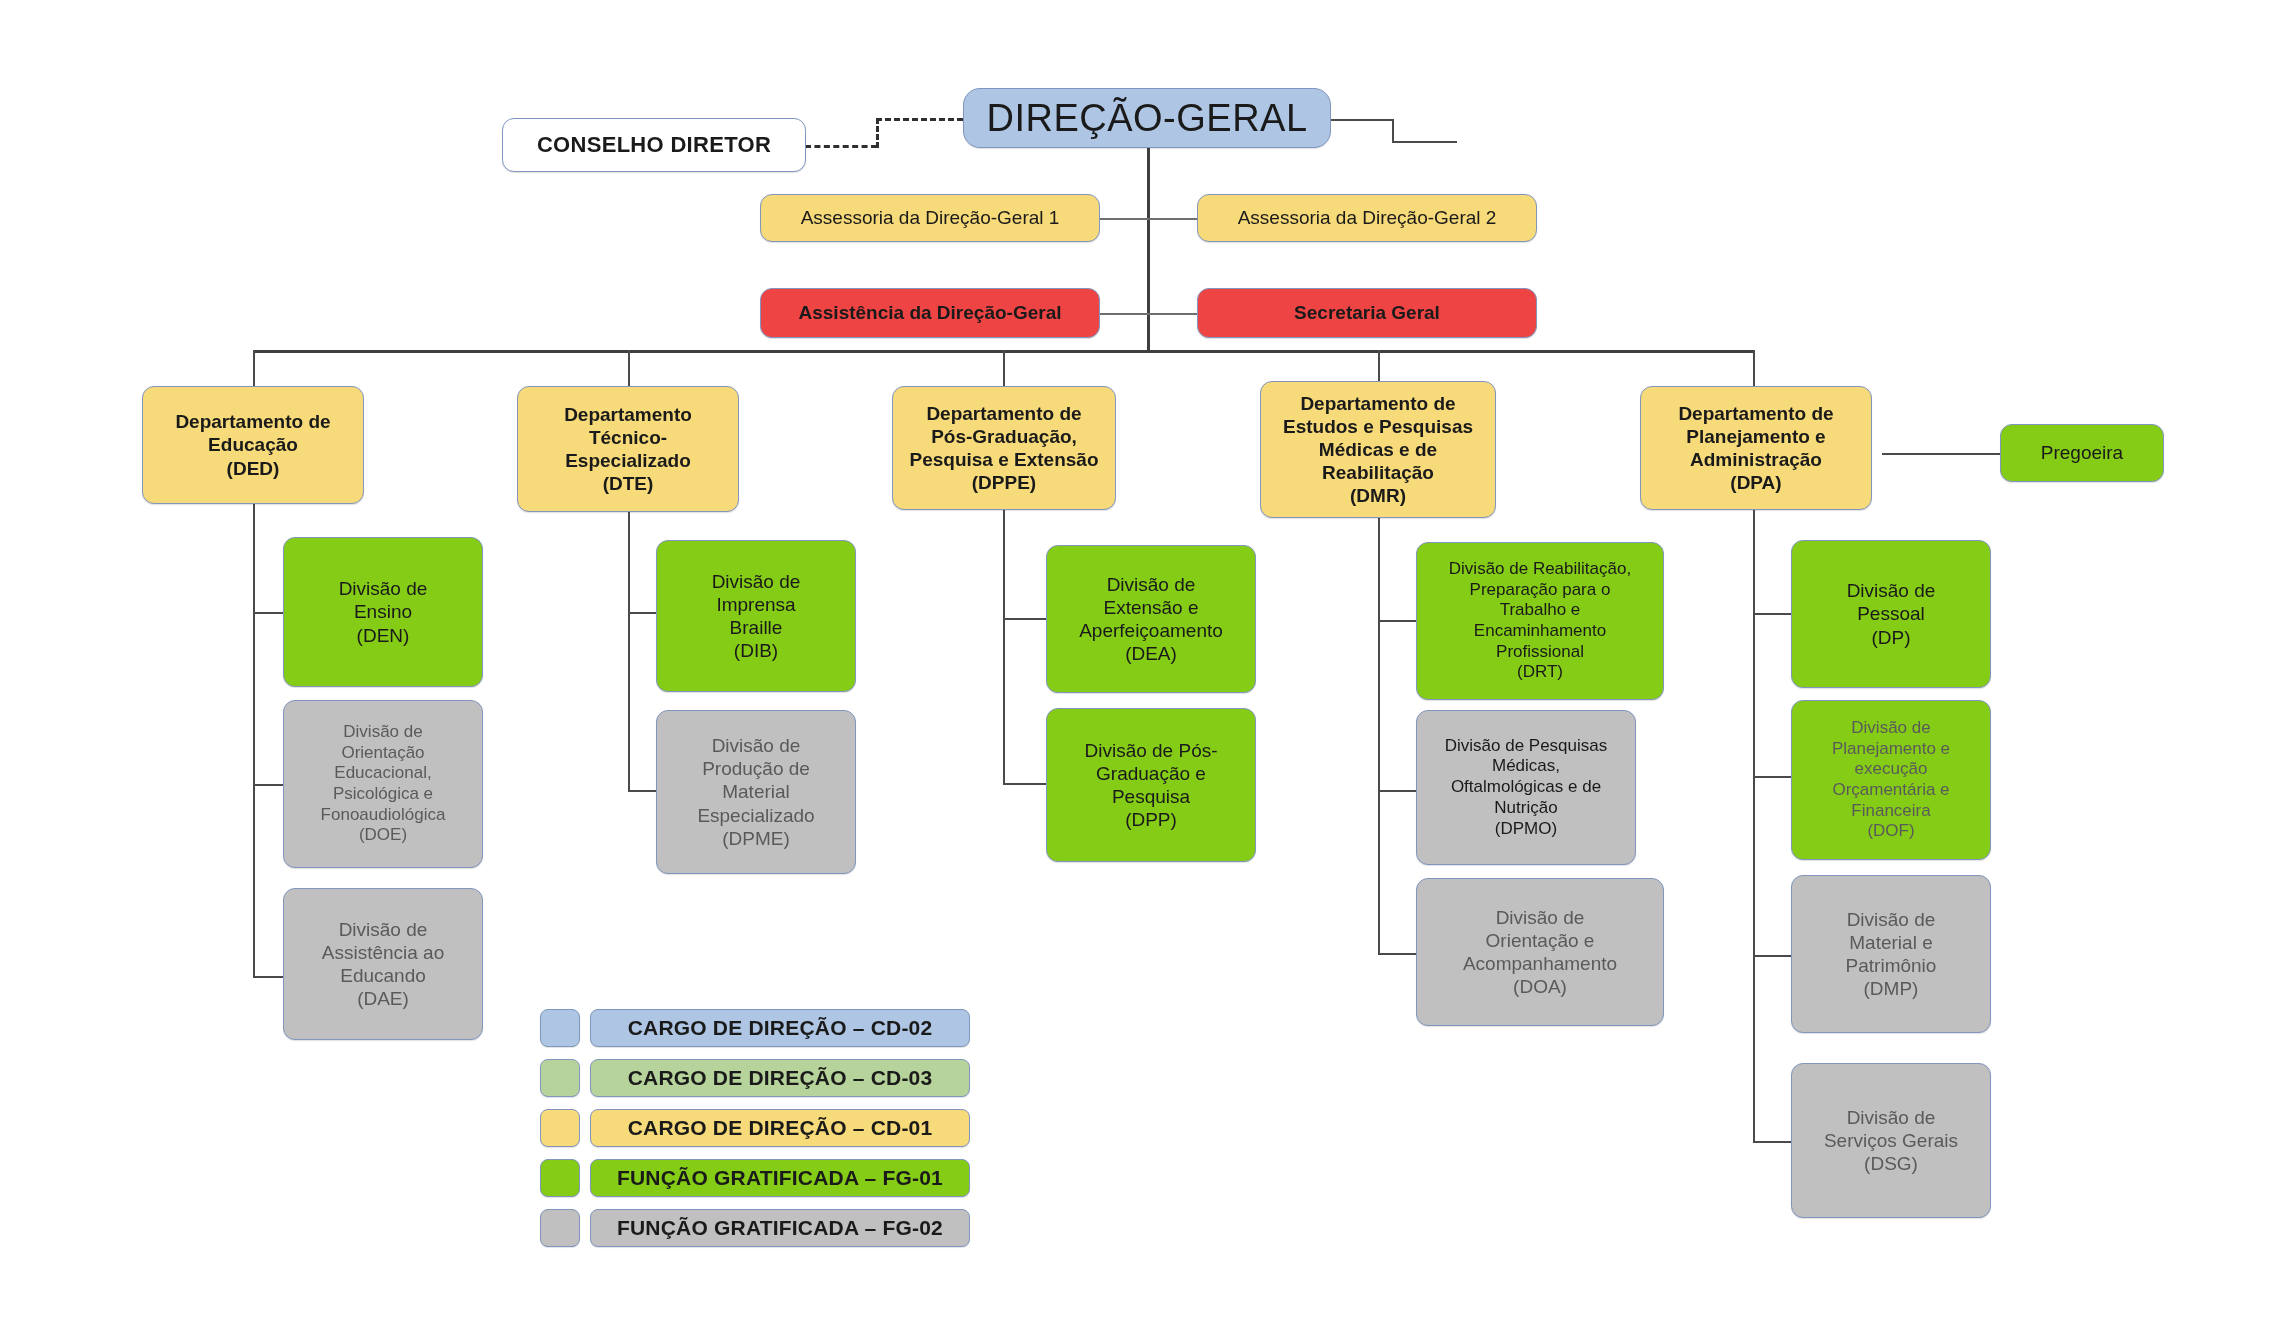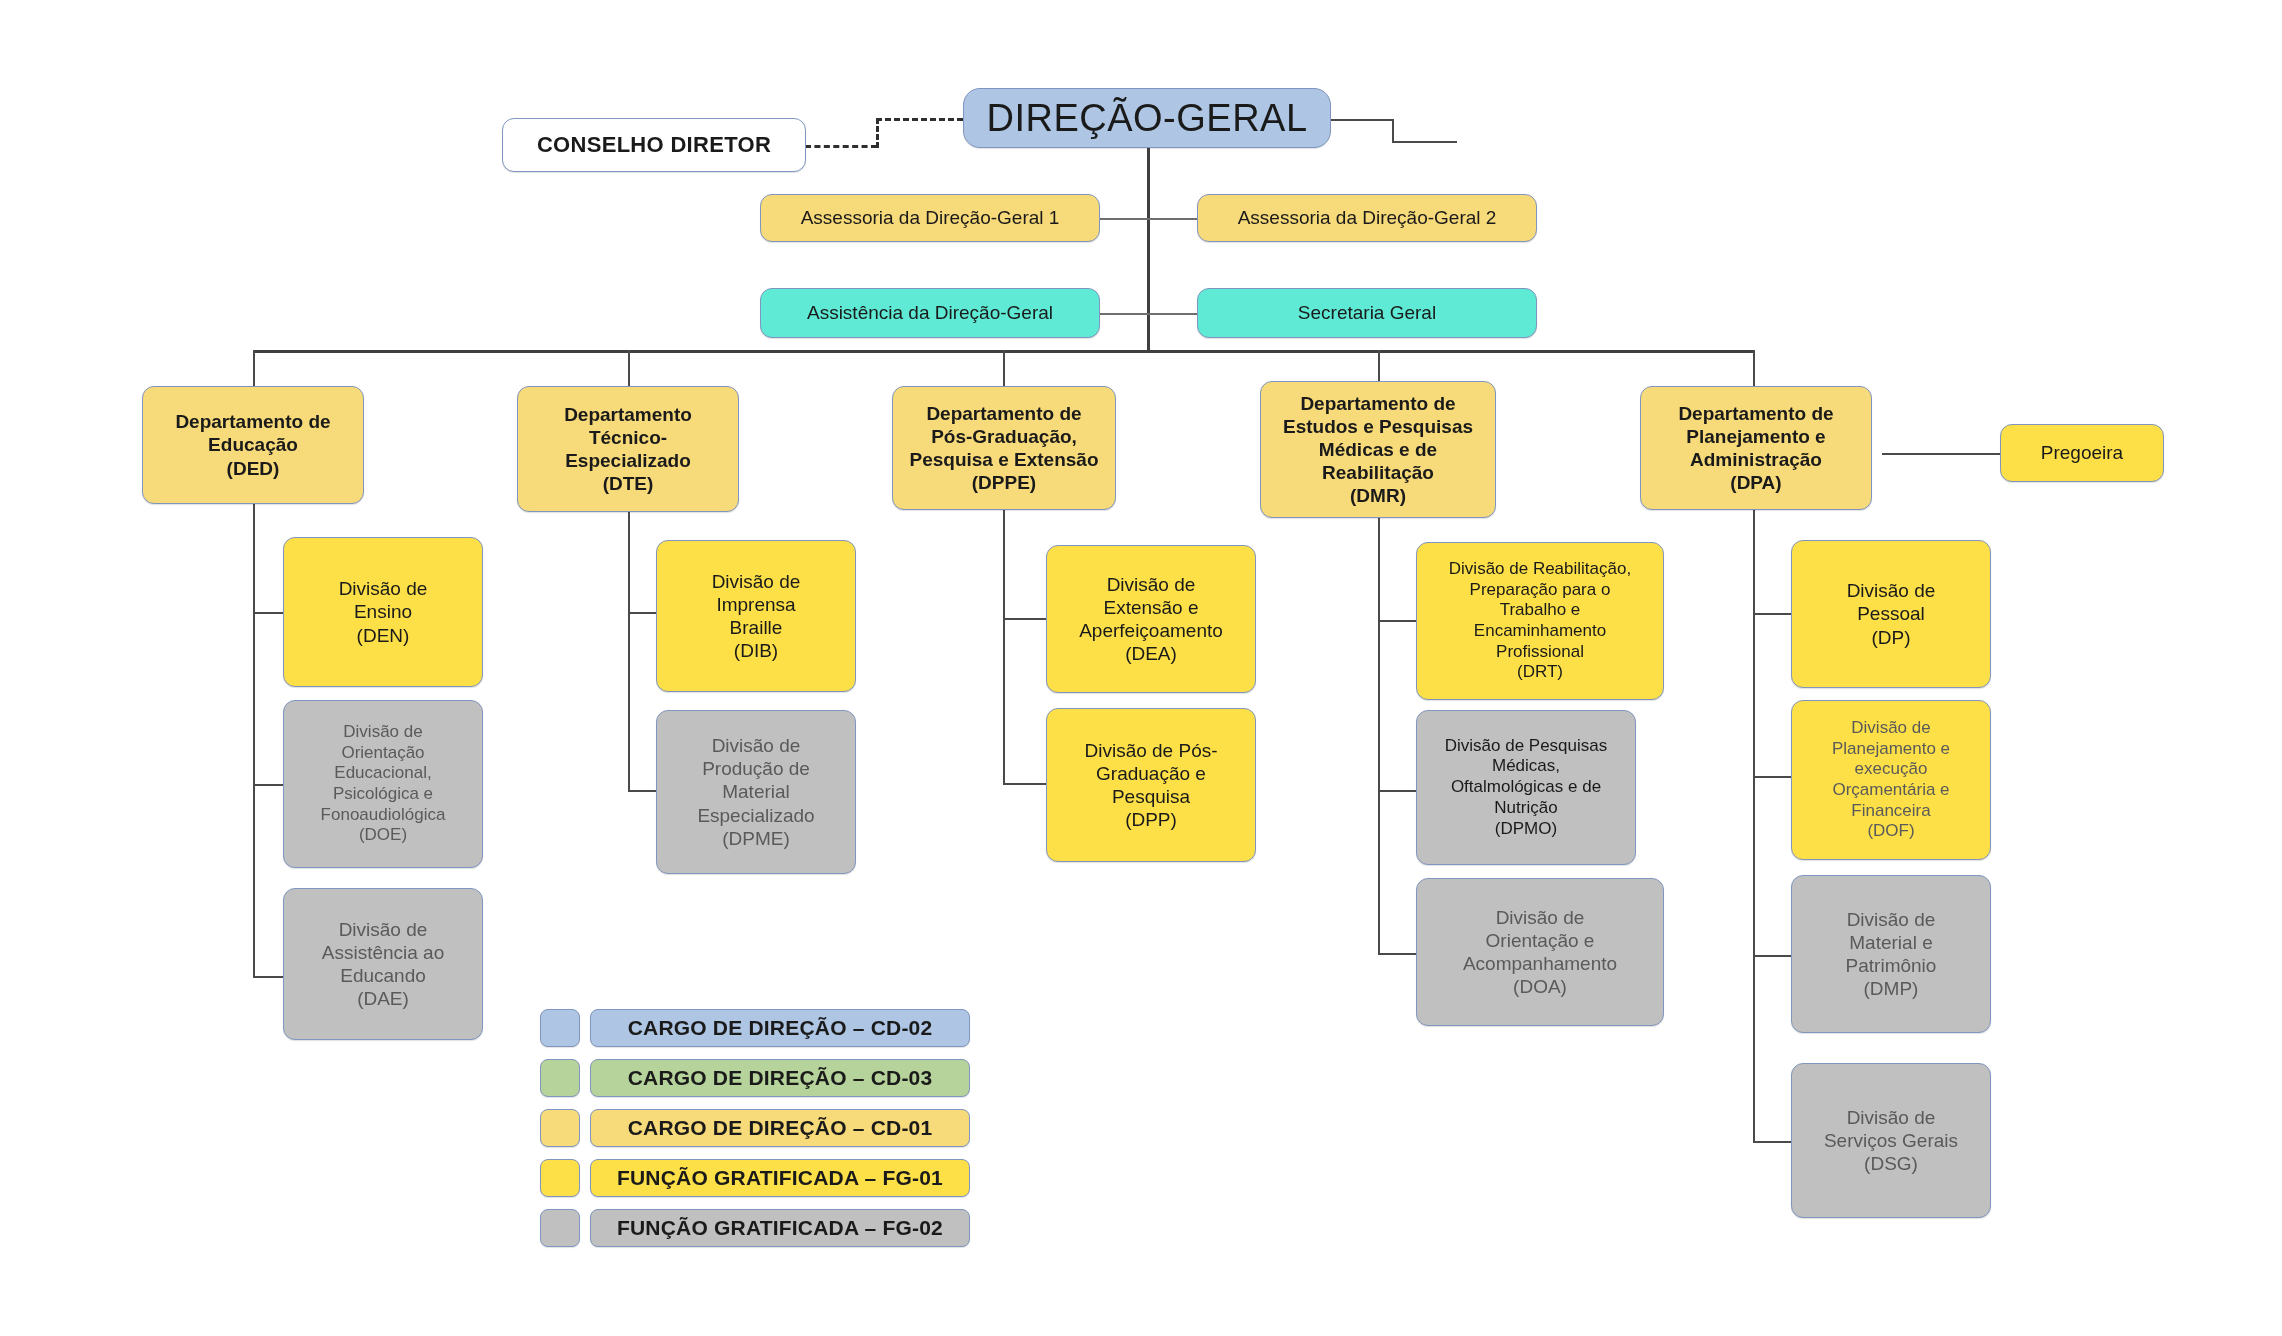--- a/index.html
+++ b/index.html
@@ -56,23 +56,23 @@
     line-height: 1.22;
     padding: 4px 6px;
     z-index: 3;
     box-shadow: 0 1px 1px rgba(0,0,0,0.12);
   }
   .node .txt { display: block; width: 100%; white-space: pre-line; }
 
   .c-blue   { background: #aec6e3; border-radius: 17px; }
   .c-green  { background: #b5d39a; }
   .c-yellow { background: #f7da79; align-items: center; }
-  .c-orange { background: #fde047; }
+  .c-orange { background: #84cc16; }
   .c-gray   { background: #c0c0c0; }
-  .c-salmon { background: #5eead4; }
+  .c-salmon { background: #ef4444; font-weight: bold; }
   .c-white  { background: #ffffff; }
 
   .dg {
     font-size: 38px;
     font-weight: 400;
     letter-spacing: 0.5px;
   }
   .council {
     font-size: 22px;
     font-weight: bold;

